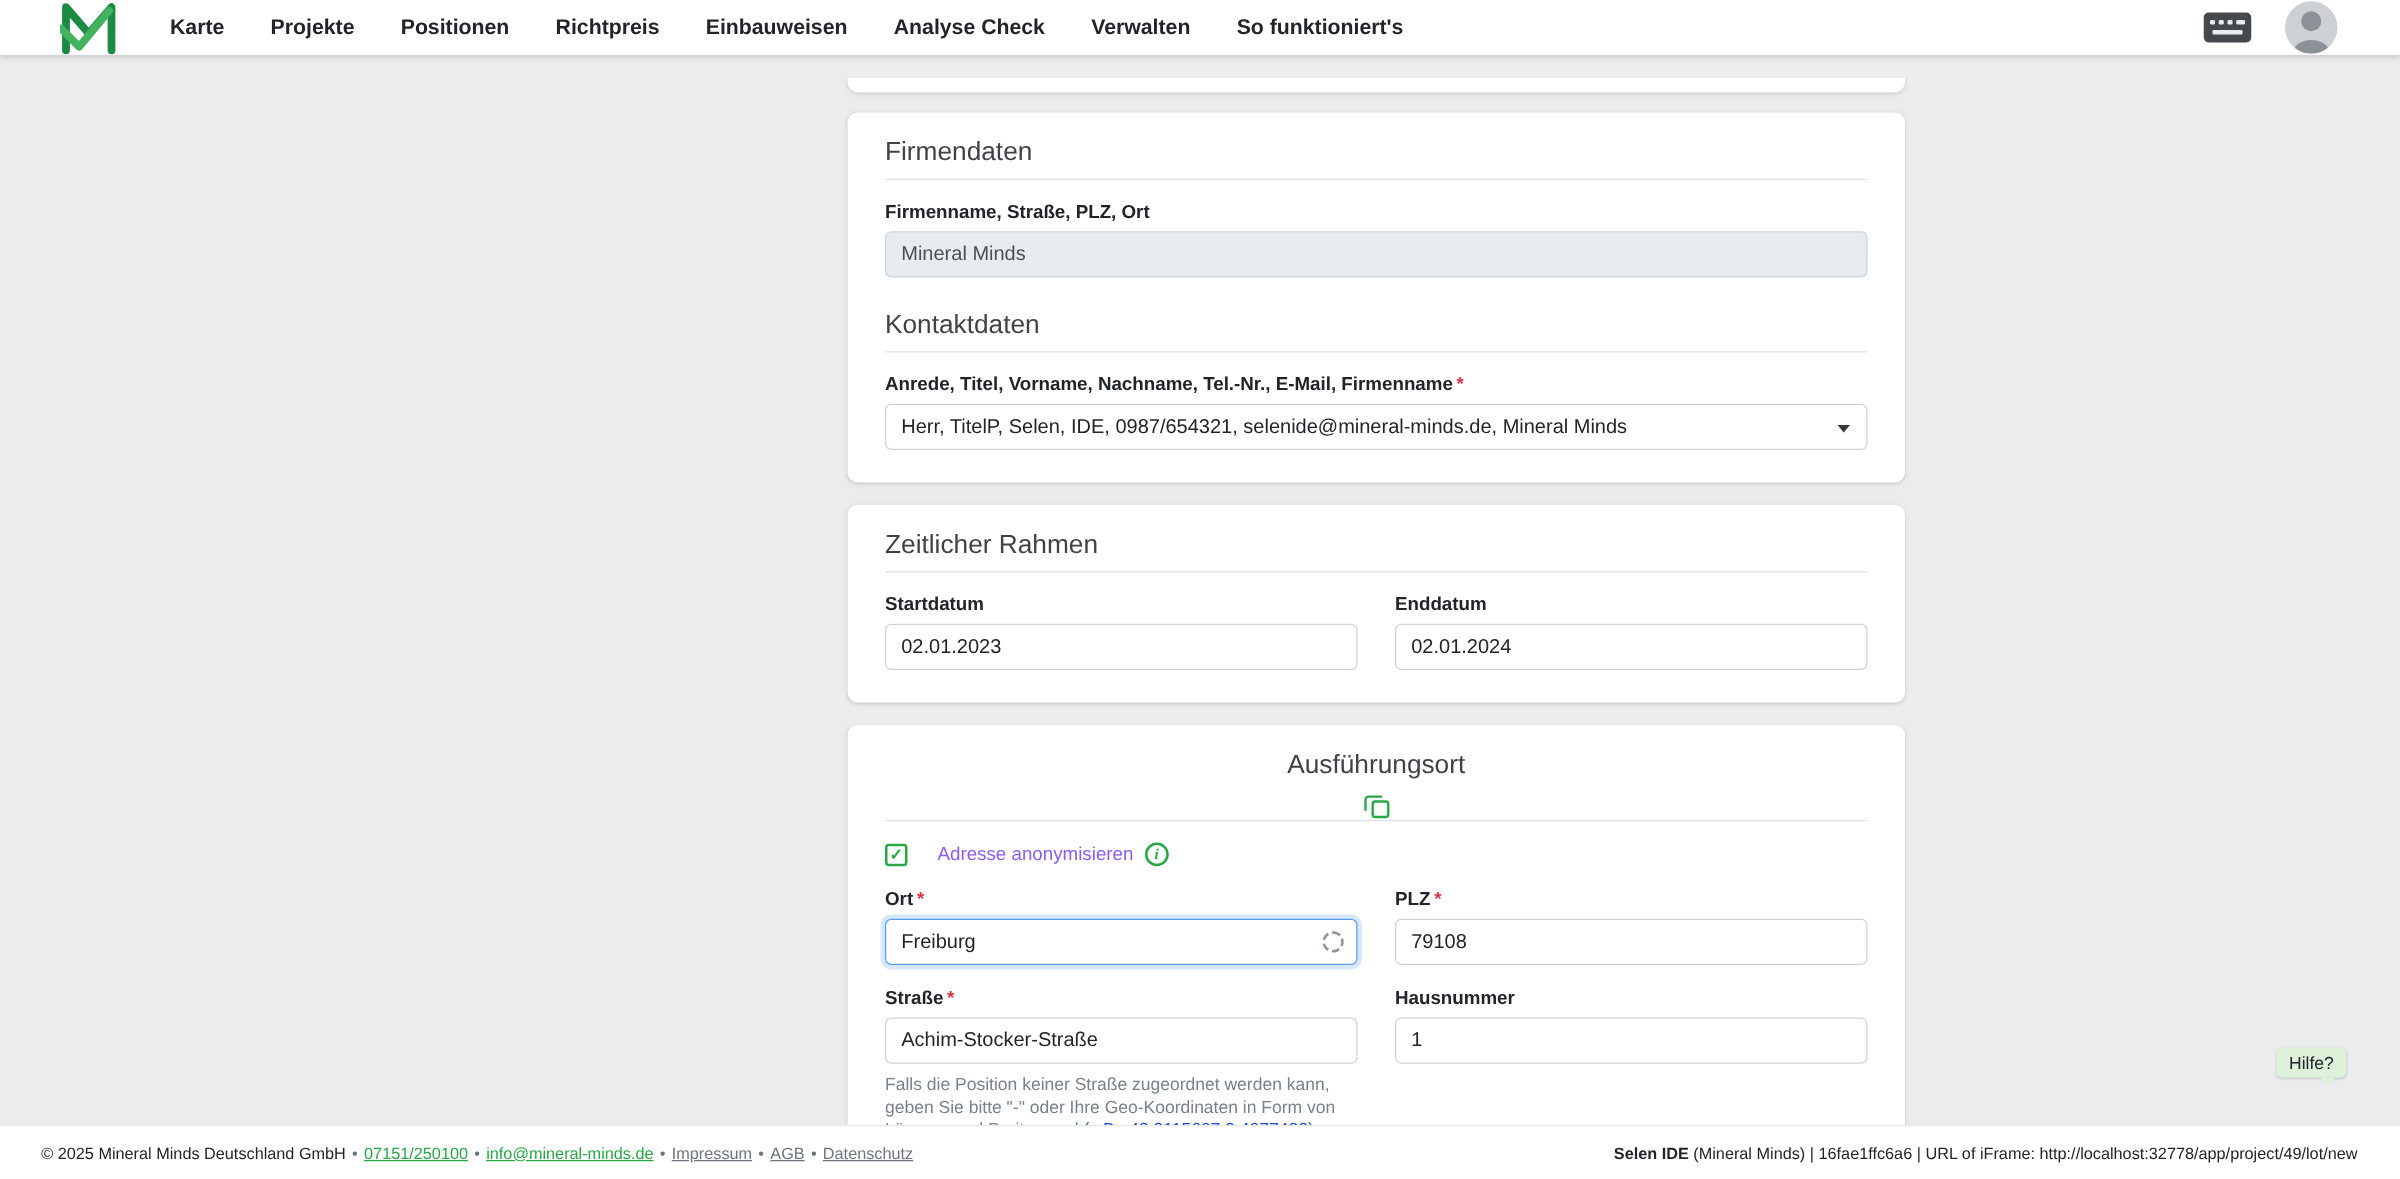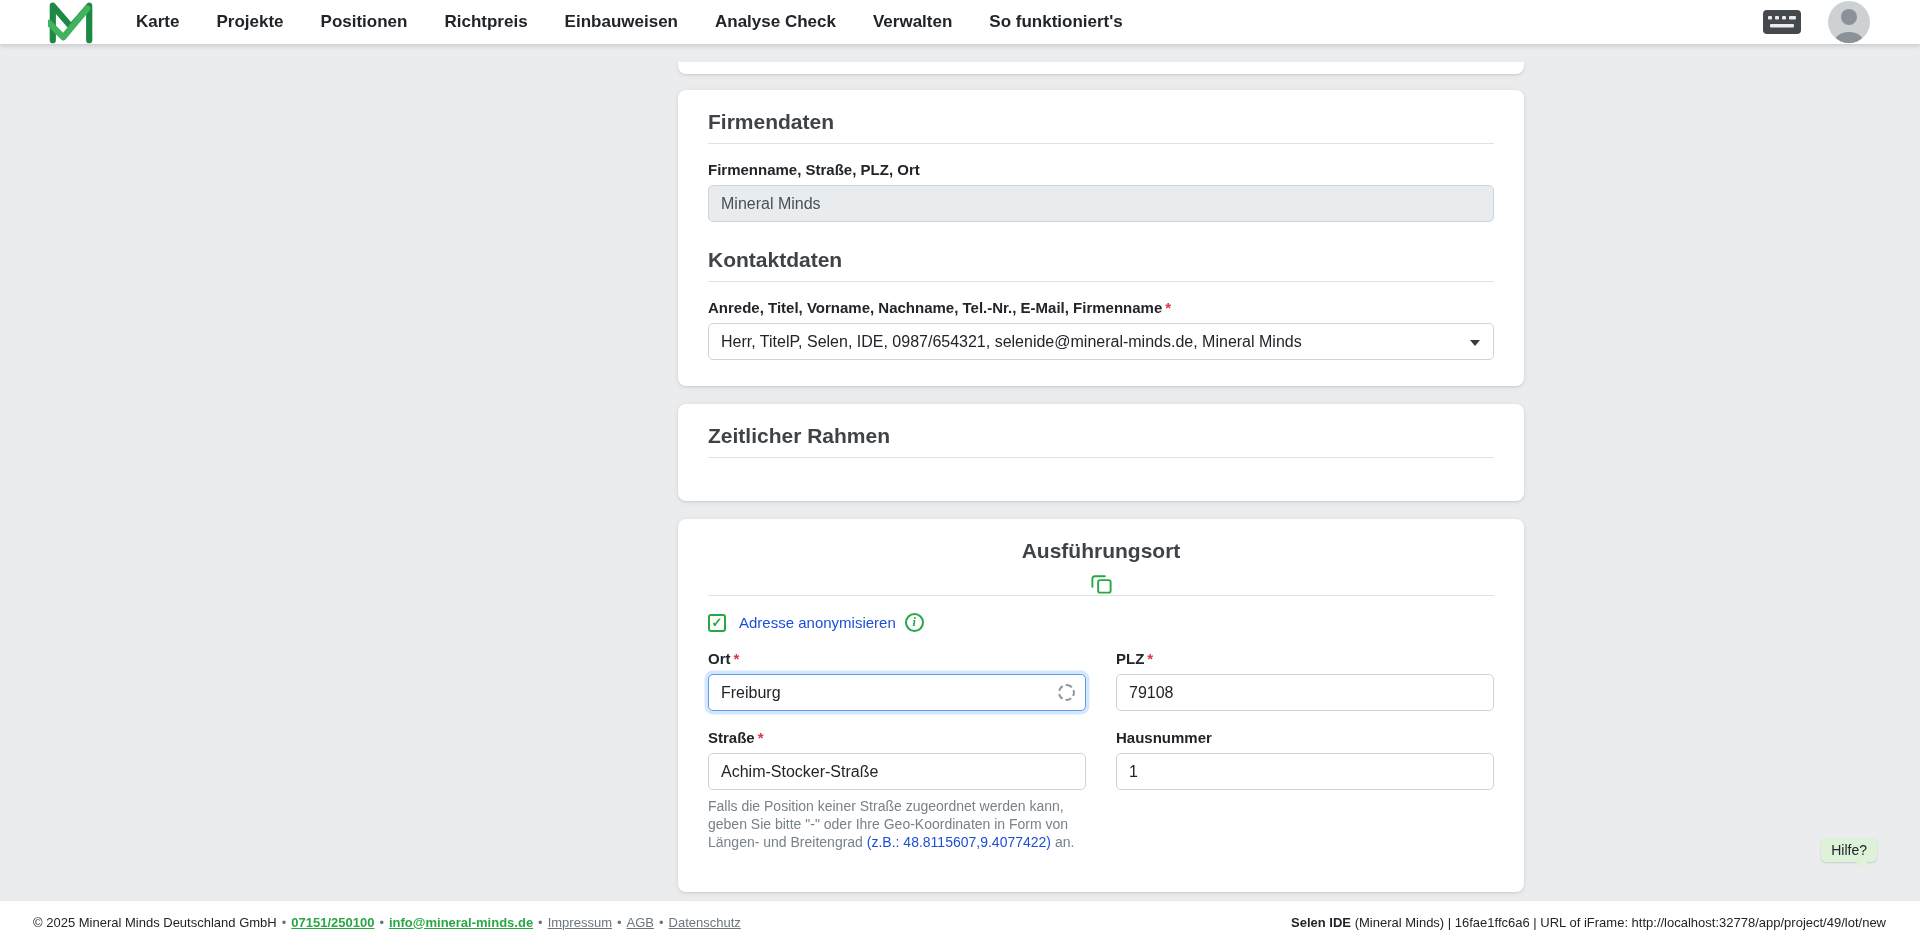--- a/index.html
+++ b/index.html
@@ -34,21 +34,21 @@
   
   .content { position:absolute; top:62px; left:0; right:0; bottom:43px; overflow:hidden; }
   .col { width:846px; margin-left:678px; }
   .card {
     background:#fff; border-radius:8px; margin-bottom:18px;
     padding:20px 30px 26px 30px;
     box-shadow:0 1px 2px rgba(0,0,0,.09), 0 1px 6px rgba(0,0,0,.07);
   }
   .card-fragment-top { height:12px; padding:0; border-radius:0 0 8px 8px; margin-bottom:16px; }
 
-  h2.section-title { margin:0 0 9px 0; font-size:21px; font-weight:700; color:#3f4347; }
+  h2.section-title { margin:0 0 9px 0; font-size:21px; font-weight:400; color:#3f4347; }
   hr.divider { border:0; border-top:1px solid #dee2e6; margin:0 0 17px 0; }
   .header-row { display:flex; align-items:center; justify-content:space-between;flex-direction:column; }
   .header-row h2 { margin-bottom:9px; }
 
   label.form-label { display:block; font-size:15px; font-weight:700; color:#212529; margin:0 0 7px 0; }
   .req { color:#dc3545; font-weight:700; margin-left:3px; }
 
   .form-control {
     display:block; width:100%; height:37px; padding:6px 12px;
     font-size:16px; font-family:"Liberation Sans", sans-serif; color:#212529;
@@ -85,21 +85,21 @@
   }
   @keyframes spin { from{transform:rotate(0)} to{transform:rotate(360deg)} }
 
   .checkbox-row { display:flex; align-items:center; margin:1px 0 18px 0; }
   .checkbox {
     width:18px; height:18px; border:2px solid #28a745; border-radius:3px;
     display:flex; align-items:center; justify-content:center;
     color:#28a745; font-size:13px; font-weight:700; background:#fff; cursor:pointer;
     flex:0 0 auto;
   }
-  .checkbox-label { font-size:15px; color:#1d4ed8; margin:0 9px 0 13px; }
+  .checkbox-label { font-size:15px; color:#8b5cf6; margin:0 9px 0 24px; }
   .info-icon {
     width:19px; height:19px; border:2px solid #28a745; border-radius:50%;
     color:#28a745; font-size:12px; font-weight:700; font-family:"Liberation Serif", serif; font-style:italic;
     display:flex; align-items:center; justify-content:center; cursor:pointer; flex:0 0 auto;
   }
   .copy-icon { cursor:pointer; display:flex; }
 
   .hint { width:382px; font-size:14px; color:#78828a; line-height:1.3; margin-top:7px; }
   .hint .coords { color:#1d4ed8; }
 
@@ -119,21 +119,21 @@
   
   .footer {
     position:absolute; left:0; right:0; bottom:0; height:43px; background:#fff;
     display:flex; align-items:center; justify-content:space-between;
     padding:0 34px 0 33px; font-size:13px; color:#212529; z-index:20;
     border-top:1px solid #e8e8e8;
   }
   .footer-left { display:flex; align-items:center; white-space:nowrap; }
   .sep { margin:0 5px; color:#6c757d; }
   a.flink { cursor:pointer; text-decoration:underline; }
-  a.flink.green { color:#28a745;font-weight:bold; }
+  a.flink.green { color:#28a745; }
   a.flink.gray { color:#6c757d; }
   .footer-right { white-space:nowrap;text-align:right; }
   .footer-right .bold { font-weight:700; }
 </style>
 </head>
 <body>
 
 <nav class="navbar">
   <div class="brand">
     <svg width="46" height="44" viewBox="0 0 48 44">
@@ -191,20 +191,30 @@
       </label>
       <div class="select-control">
         <span class="select-value">Herr, TitelP, Selen, IDE, 0987/654321, selenide@mineral-minds.de, Mineral Minds</span>
         <span class="caret"></span>
       </div>
     </section>
 
     <section class="card">
       <h2 class="section-title">Zeitlicher Rahmen</h2>
       <hr class="divider">
+      <div class="grid-2">
+        <div class="field">
+          <label class="form-label">Startdatum</label>
+          <input class="form-control" value="02.01.2023" style="">
+        </div>
+        <div class="field">
+          <label class="form-label">Enddatum</label>
+          <input class="form-control" value="02.01.2024" style="">
+        </div>
+      </div>
     </section>
 
     <section class="card">
       <div class="header-row">
         <h2 class="section-title">Ausführungsort</h2>
         <span class="copy-icon">
           <svg width="23" height="23" viewBox="0 0 24 24" fill="none" stroke="#28a745" stroke-width="2" stroke-linecap="round" stroke-linejoin="round">
             <rect x="8.5" y="8.5" width="13" height="13" rx="2"></rect>
             <path d="M15.5 4.5 H5 a2.5 2.5 0 0 0 -2.5 2.5 v8.5"></path>
           </svg>

